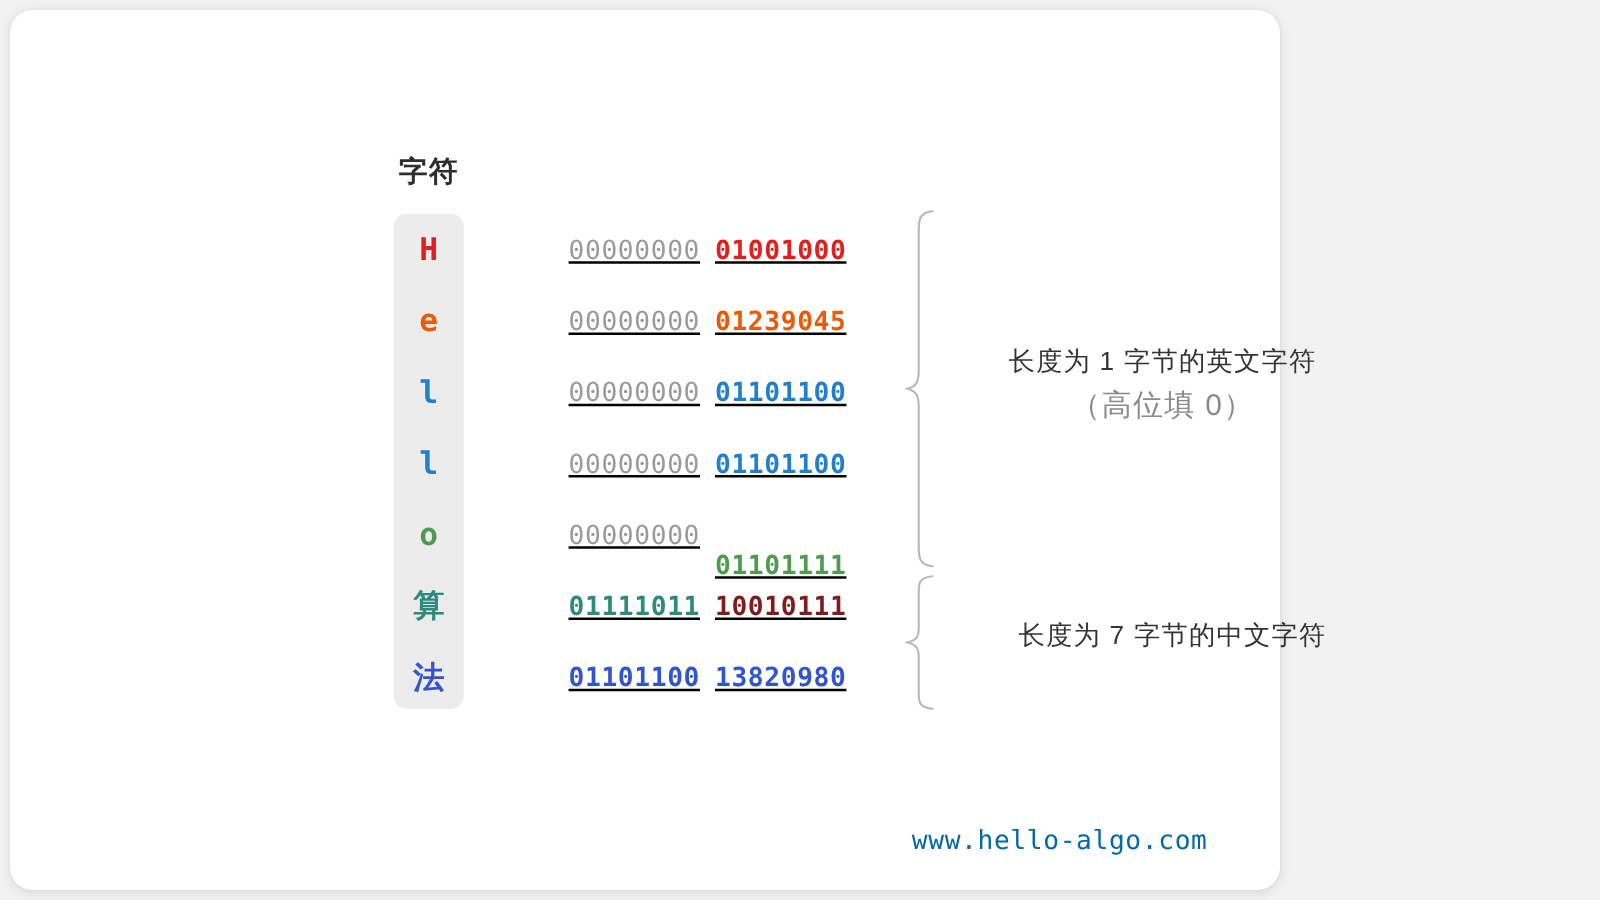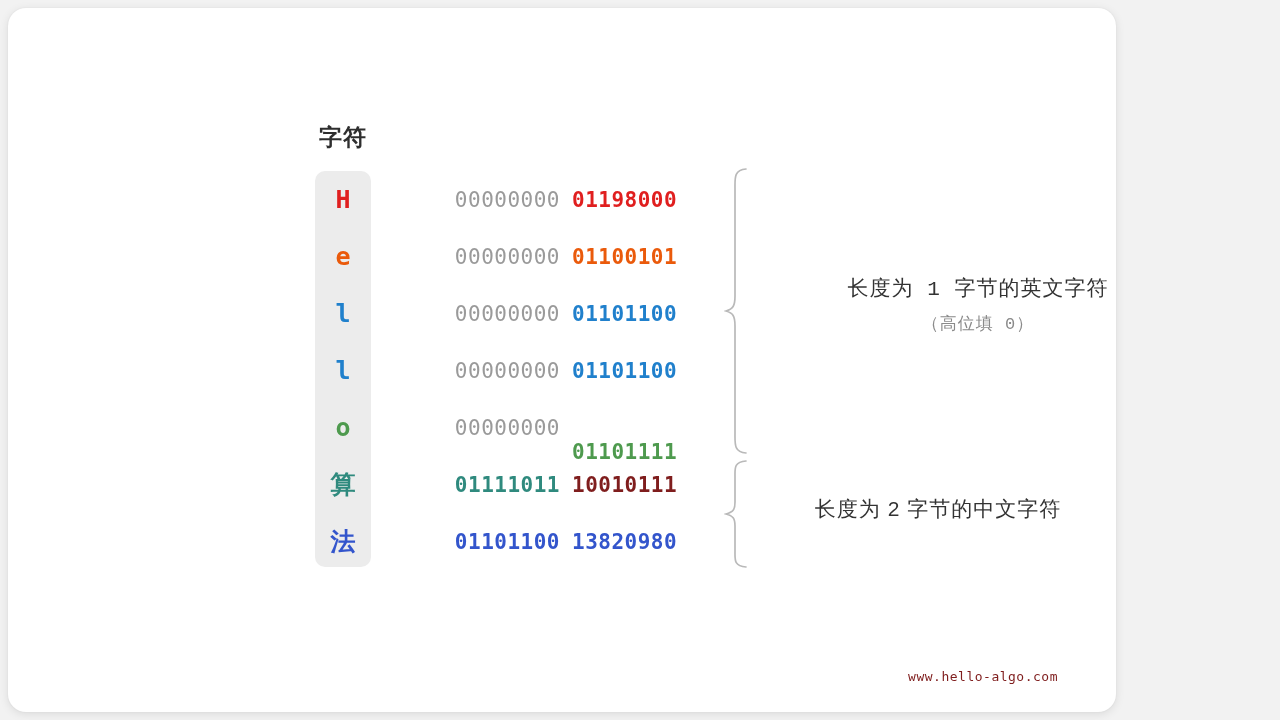--- a/index.html
+++ b/index.html
@@ -19,21 +19,21 @@
     position: relative;
     width: 1280px;
     height: 720px;
     background: #f2f2f2;
   }
 
   .card {
     position: absolute;
     left: 8px;
     top: 8px;
-    width: 1108px;
+    width: 1016px;
     height: 704px;
     background: #ffffff;
     border-radius: 18px;
     box-shadow: 0 2px 10px rgba(0,0,0,0.10), 0 0 2px rgba(0,0,0,0.06);
   }
 
   
   .hdr-char {
     position: absolute;
     left: 307px;
@@ -94,20 +94,21 @@
     position: absolute;
     left: 420px;
     width: 276px;
     height: 57px;
     display: flex;
     align-items: center;
     justify-content: center;
     font-family: "DejaVu Sans Mono", "Liberation Mono", monospace;
     font-size: 21px;
     white-space: nowrap;
+    text-decoration: underline;
   }
   .bin-hi {
     color: #9a9a9a;
     font-weight: normal;
     letter-spacing: 0.5px;
   }
   .bin-lo {
     font-weight: bold;
     letter-spacing: 0.5px;
     margin-left: 12px;
@@ -128,59 +129,59 @@
     text-align: center;
     white-space: nowrap;
   }
   .annot-main {
     font-size: 21px;
     color: #333333;
     letter-spacing: 1px;
     line-height: 36px;
   }
   .annot-sub {
-    font-size: 17px;
+    font-size: 24px;
     color: #8a8a8a;
     letter-spacing: 1px;
     line-height: 34px;
   }
 
   
   .watermark {
     position: absolute;
     right: 58px;
     bottom: 28px;
     font-family: "DejaVu Sans Mono", "Liberation Mono", monospace;
-    font-size: 13px;
-    color: #7f1d1d;
+    font-size: 21px;
+    color: #0369a1;
     letter-spacing: 0.5px;
     white-space: nowrap;
     margin-top: 42px;
   }
 </style>
 </head>
 <body>
 
 <div class="canvas">
   <div class="card">
 
     <div class="hdr-char">字符</div>
 
     <div class="char-capsule"></div>
 
     <div id="rows-layer">
         <div class="char-cell" style="top: 163px; color: rgb(224, 31, 31);">H</div>
         <div class="bin-row" style="top: 163px;">
           <span class="bin-hi">00000000</span>
-          <span class="bin-lo" style="color: rgb(224, 31, 31);">01198000</span>
+          <span class="bin-lo" style="color: rgb(224, 31, 31);">01001000</span>
         </div>
         <div class="char-cell" style="top: 220px; color: rgb(234, 90, 11);">e</div>
         <div class="bin-row" style="top: 220px;">
           <span class="bin-hi">00000000</span>
-          <span class="bin-lo" style="color: rgb(234, 90, 11);">01100101</span>
+          <span class="bin-lo" style="color: rgb(234, 90, 11);">01239045</span>
         </div>
         <div class="char-cell" style="top: 277px; color: rgb(32, 128, 204);">l</div>
         <div class="bin-row" style="top: 277px;">
           <span class="bin-hi">00000000</span>
           <span class="bin-lo" style="color: rgb(32, 128, 204);">01101100</span>
         </div>
         <div class="char-cell" style="top: 334px; color: rgb(32, 128, 204);">l</div>
         <div class="bin-row" style="top: 334px;">
           <span class="bin-hi">00000000</span>
           <span class="bin-lo" style="color: rgb(32, 128, 204);">01101100</span>
@@ -215,25 +216,25 @@
     <svg class="brace" style="left:716px; top:450px;" width="34" height="112" viewBox="0 0 34 112">
       <path d="M 22 3
                C 10 4, 11 10, 11 18
                L 11 44
                C 11 52, 9 54, 2 56
                C 9 58, 11 60, 11 68
                L 11 94
                C 11 102, 10 108, 22 109" fill="none" stroke="#b9b9b9" stroke-width="1.7" stroke-linecap="round"></path>
     </svg>
 
-    <div class="annot" style="left:800px; top:264px; width:340px;font-family:Liberation Mono, monospace;">
+    <div class="annot" style="left:752px; top:264px; width:340px;">
       <div class="annot-main">长度为 1 字节的英文字符</div>
       <div class="annot-sub">（高位填 0）</div>
     </div>
 
     <div class="annot" style="left:760px; top:483px; width:340px;">
-      <div class="annot-main">长度为 2 字节的中文字符</div>
+      <div class="annot-main">长度为 7 字节的中文字符</div>
     </div>
 
     <div class="watermark">www.hello-algo.com</div>
 
   </div>
 </div>
 
 </body></html>

